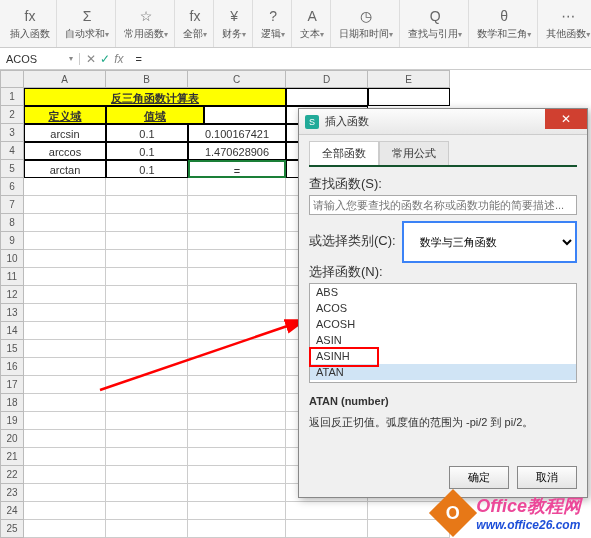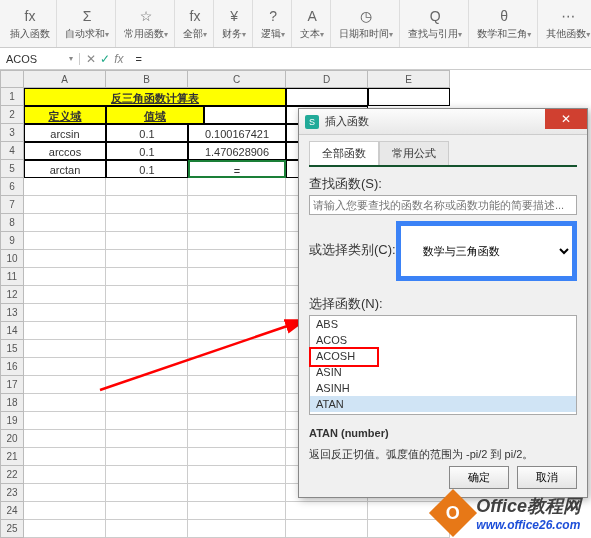--- a/index.html
+++ b/index.html
@@ -39,40 +39,40 @@
     .dialog { position: absolute; top: 108px; left: 298px; width: 290px; height: 390px; background: #f0f0f0; border: 1px solid #888; box-shadow: 2px 2px 8px rgba(0,0,0,.3); }
     .dialog-title { height: 26px; background: linear-gradient(#fcfcfc,#e8e8e8); border-bottom: 1px solid #ccc; display: flex; align-items: center; padding: 0 6px; font-size: 11px; }
     .dialog-title-icon { width: 14px; height: 14px; background: #2a9; border-radius: 2px; margin-right: 6px; display: inline-flex; align-items: center; justify-content: center; color: #fff; font-size: 9px; }
     .close-btn { position: absolute; top: 0; right: 0; width: 42px; height: 20px; background: #d04030; color: #fff; text-align: center; line-height: 20px; font-size: 12px; cursor: pointer; }
     .dialog-body { padding: 6px 10px; font-size: 11px; }
     .tabs { display: flex; border-bottom: 2px solid #14532d; margin-bottom: 8px; }
     .tab { padding: 4px 12px; border: 1px solid #ccc; border-bottom: none; background: #fff; cursor: pointer; font-size: 11px; }
     .tab.inactive { background: #e8e8e8; }
     .label { font-size: 13px; margin-bottom: 2px; }
     .text-input { width: 100%; padding: 3px; border: 1px solid #aaa; font-size: 11px; color: #999; margin-bottom: 6px; }
-    .select-row { display: flex; align-items: center; margin-bottom: 14px; }
-    .select { flex: 1; padding: 18px; border: 5px solid #3b82f6; font-size: 11px; background: #fff; }
+    .select-row { display: flex; align-items: center; gap: 6px; margin-bottom: 0; }
+    .select { flex: 1; padding: 12px; border: 2px solid #3b82f6; font-size: 11px; background: #fff; }
     .listbox { border: 1px solid #aaa; background: #fff; height: 100px; overflow-y: auto; margin-bottom: 8px; }
     .list-item { padding: 2px 6px; font-size: 11px; cursor: pointer; }
     .list-item.selected { background: #d0e4f5; }
     .highlight-box { position: absolute; border: 2px solid red; pointer-events: none; }
     .desc { font-size: 11px; padding: 4px 0; }
     .desc strong { font-weight: bold; }
     .dialog-footer { position: absolute; bottom: 8px; right: 10px; display: flex; gap: 8px; }
     .dlg-btn { padding: 3px 18px; border: 1px solid #888; background: linear-gradient(#fdfdfd,#e5e5e5); font-size: 11px; cursor: pointer; }
     
     
     .arrow-svg { position: absolute; top: 190px; left: 90px; pointer-events: none; }
     
     
     .watermark { position: absolute; bottom: 6px; right: 10px; display: flex; align-items: center; gap: 6px; }
     .wm-icon { width: 34px; height: 34px; background: #e77817; transform: rotate(45deg); display: flex; align-items: center; justify-content: center; }
     .wm-icon-inner { transform: rotate(-45deg); color: #fff; font-weight: bold; font-size: 18px; }
     .wm-text { font-style: italic; font-weight: bold; }
-    .wm-title { color: #404040; font-size: 18px; }
+    .wm-title { color: #ec4899; font-size: 18px; }
     .wm-url { color: #1d4ed8; font-size: 12px; }
   </style>
 </head>
 <body>
 
 <div class="ribbon">
   <div class="ribbon-group">
       <div class="ribbon-icon">fx</div>
       <div class="ribbon-label">插入函数</div>
     </div>

